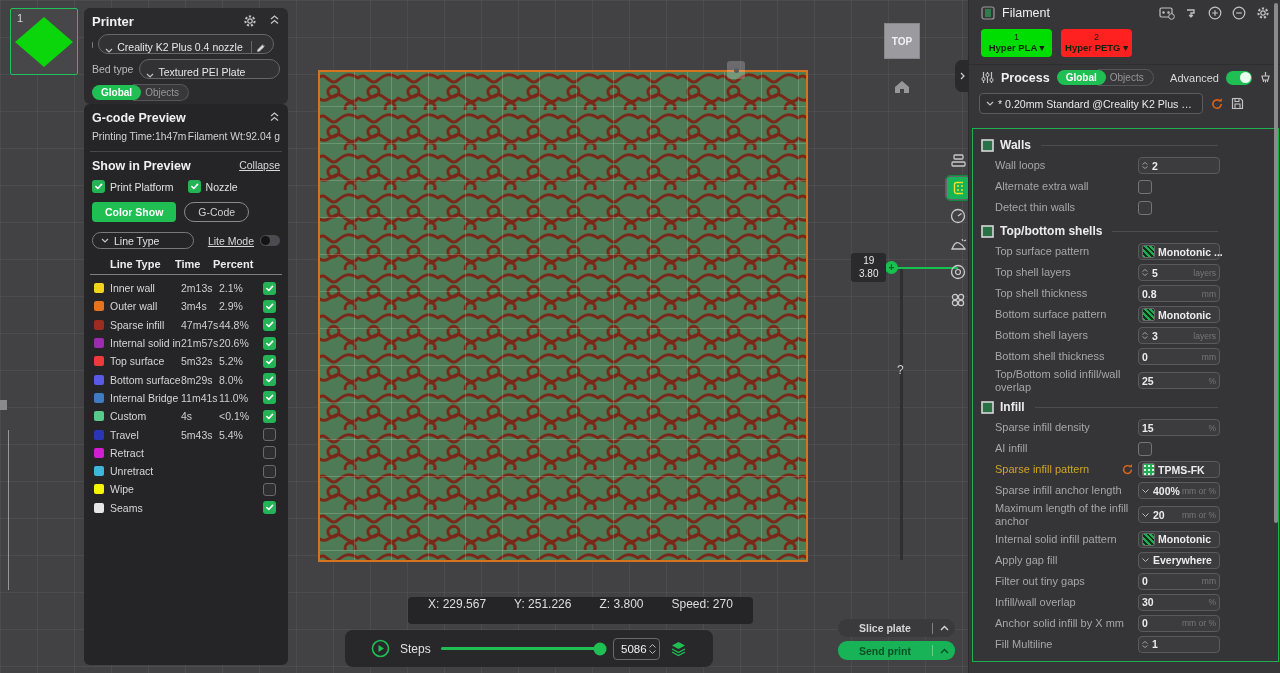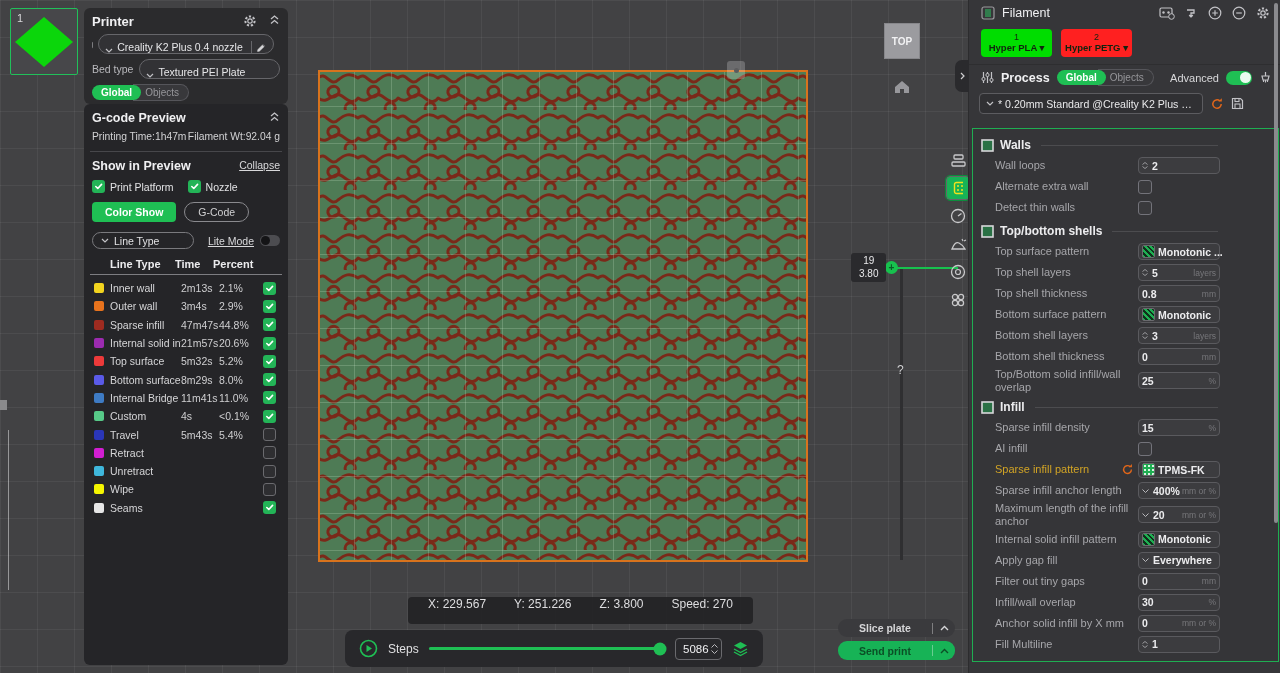--- a/index.html
+++ b/index.html
@@ -63,21 +63,21 @@
   .plate-handle::after{content:"";position:absolute;left:6.5px;top:6.5px;width:5px;height:5px;border-radius:50%;background:#5c5c5e}
   .viewcube{left:884px;top:23px;width:36px;height:36px;background:#9b9b9f;border:1px solid #87878b;display:flex;align-items:center;justify-content:center;font-size:10px;font-weight:bold;color:#f2f2f4}
   .layer-tip{left:851px;top:253px;background:#2a2a2d;border-radius:3px;padding:2px 8px;font-size:10px;line-height:1.25;color:#e8e8ea;text-align:center}
   .layer-hline{left:897px;top:267px;width:61px;height:2px;background:#17c14e}
   .layer-track{left:900px;top:268px;width:3px;height:292px;background:#2f2f31}
   .layer-knob{left:885px;top:261px;width:13px;height:13px;border-radius:50%;background:#17c14e;display:flex;align-items:center;justify-content:center;font-size:10px;font-weight:bold;color:#0a5c28;line-height:1}
   .q-mark{left:897px;top:363px;font-size:12px;color:#cfcfd1}
   .status-bar{left:408px;top:597px;height:27px;background:rgba(32,32,34,.85);border-radius:4px;display:flex;align-items:flex-start;gap:0;padding:0 20px}
   .status-item{font-size:12px;color:#dedee0;margin-right:28px;white-space:nowrap}
   .status-item:last-child{margin-right:0}
-  .steps-bar{left:345px;top:630px;width:418px;height:37px;background:#28282b;border-radius:8px;display:flex;align-items:center;padding:0 14px;gap:10px}
+  .steps-bar{left:345px;top:630px;width:368px;height:37px;background:#28282b;border-radius:8px;display:flex;align-items:center;padding:0 26px;gap:10px}
   .steps-lbl{font-size:12px;color:#e0e0e2}
   .track{position:relative;flex:1;height:3px;background:#4a4a4e;border-radius:2px}
   .track .fill{position:absolute;left:0;top:0;height:3px;width:98%;background:#1fbf54;border-radius:2px}
   .track .knob{position:absolute;left:98%;top:50%;transform:translate(-50%,-50%);width:13px;height:13px;border-radius:50%;background:#1fbf54}
   .stepval{width:47px;height:22px;border:1px solid #6a6a6e;border-radius:4px;display:flex;align-items:center;padding:0 3px 0 7px;font-size:11.5px;color:#f0f0f2;background:#28282b}
   .spin-col{display:flex;flex-direction:column;gap:2px;margin-left:auto}
 
   .btn-slice{left:838px;top:619px;width:117px;height:18px;background:#3a3a3d;border-radius:9px;display:flex;align-items:center;color:#d6d6d8;font-size:10.5px;font-weight:bold}
   .btn-send{left:838px;top:641px;width:117px;height:19px;background:#17b356;border-radius:9px;display:flex;align-items:center;color:#0b4f26;font-size:10.5px;font-weight:bold}
   .split-main{flex:1;text-align:center}

